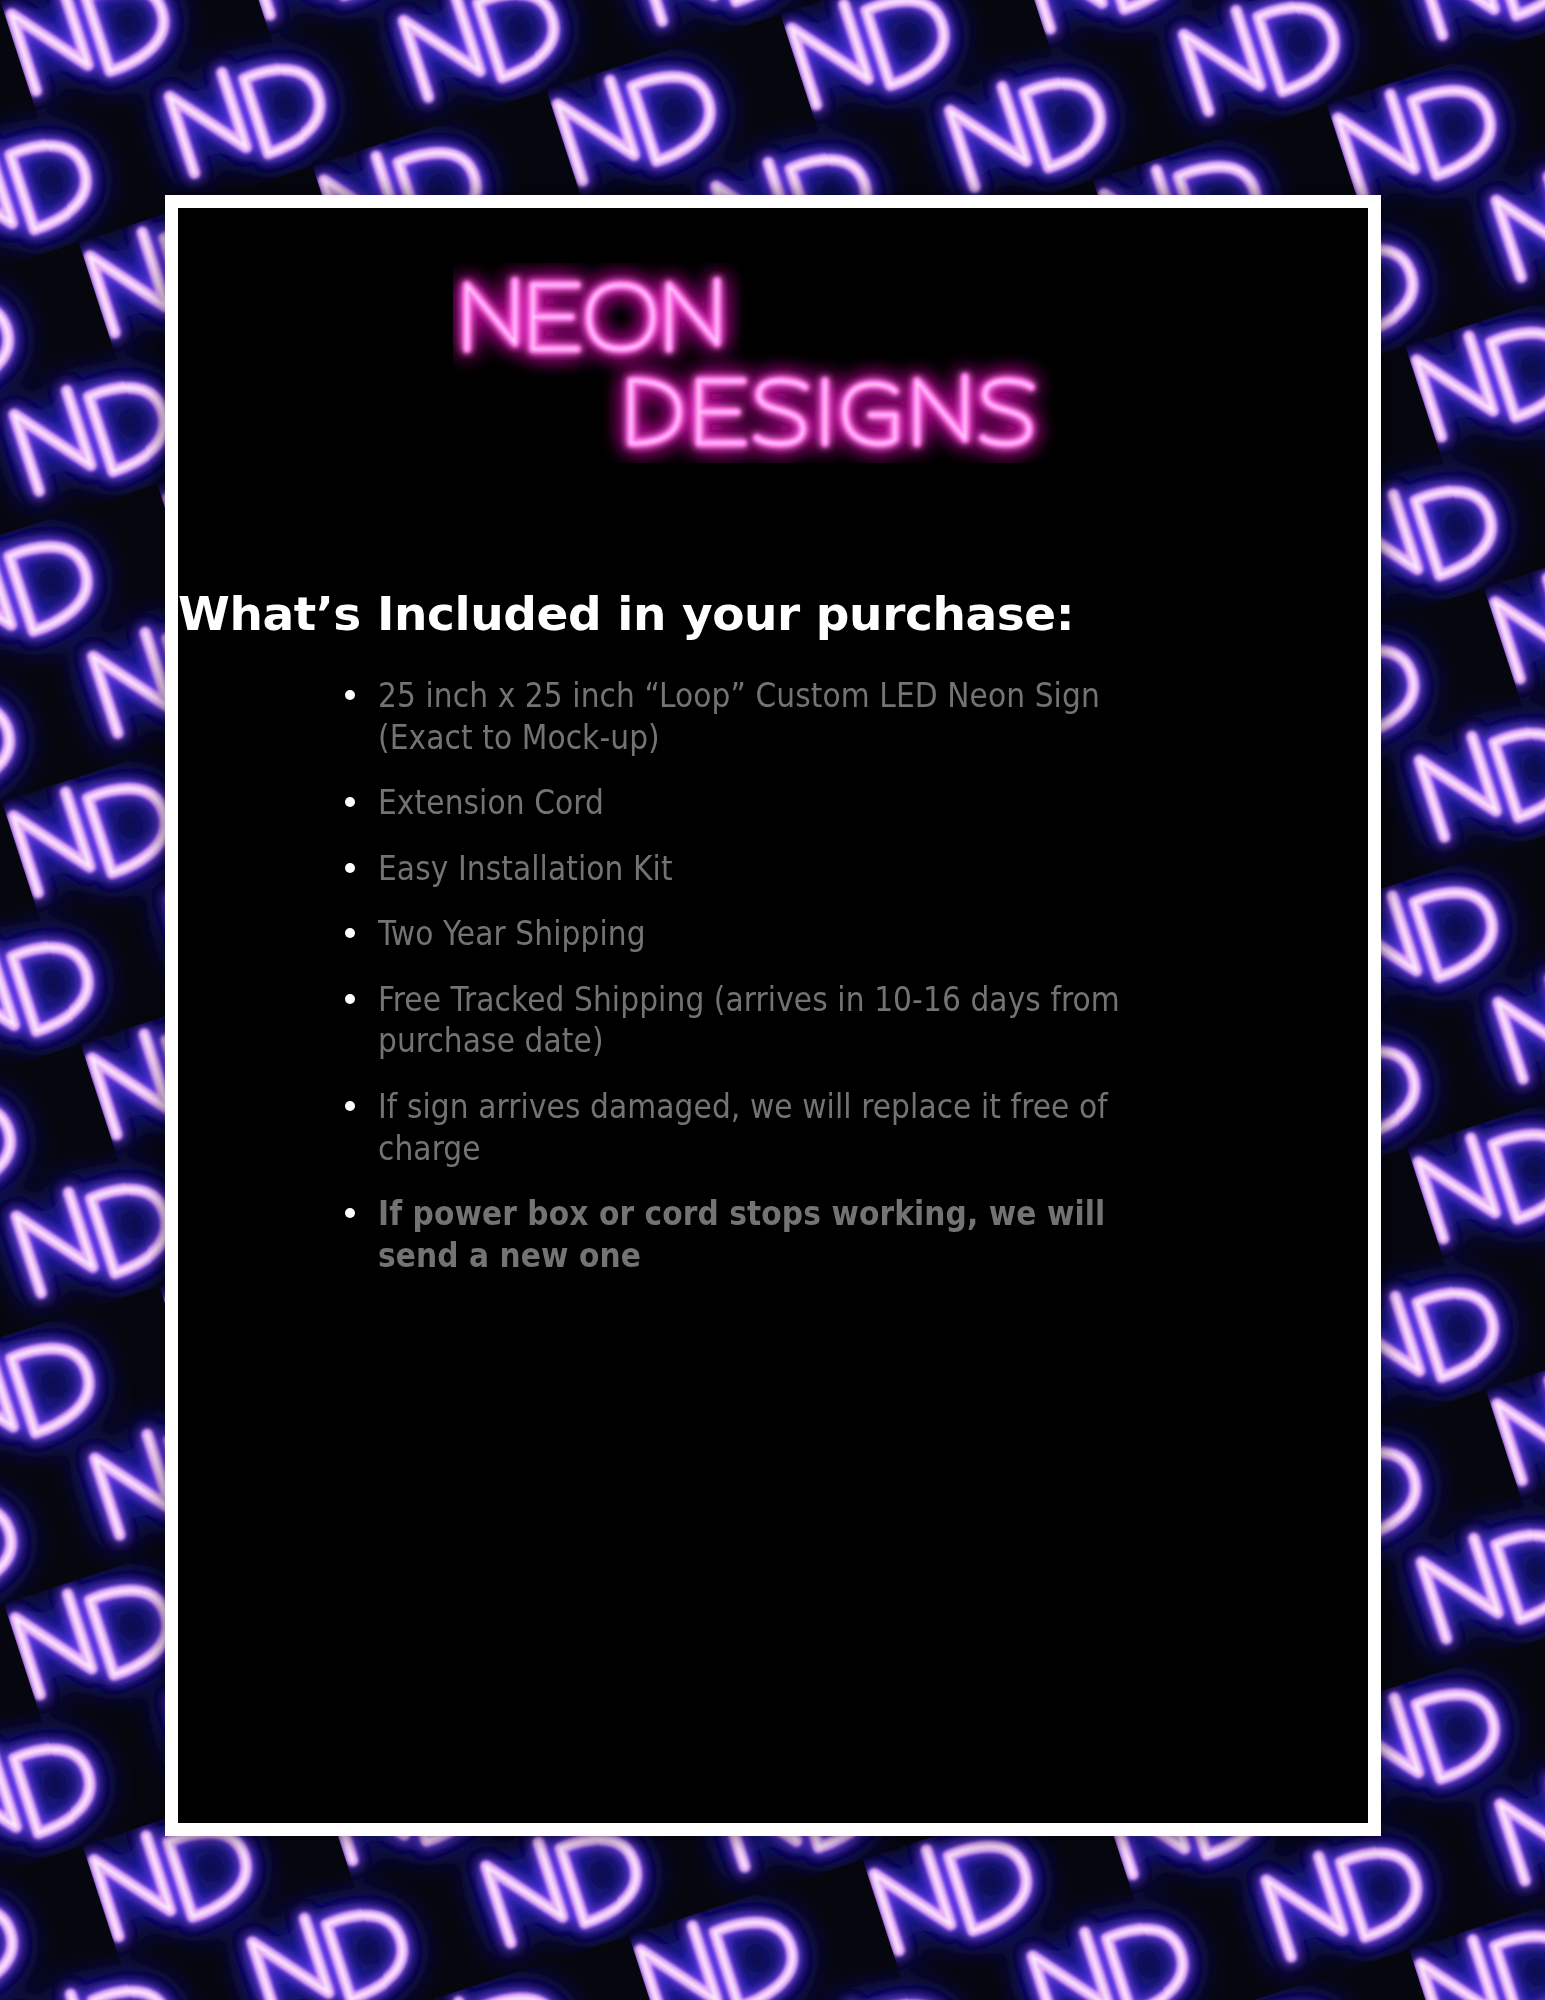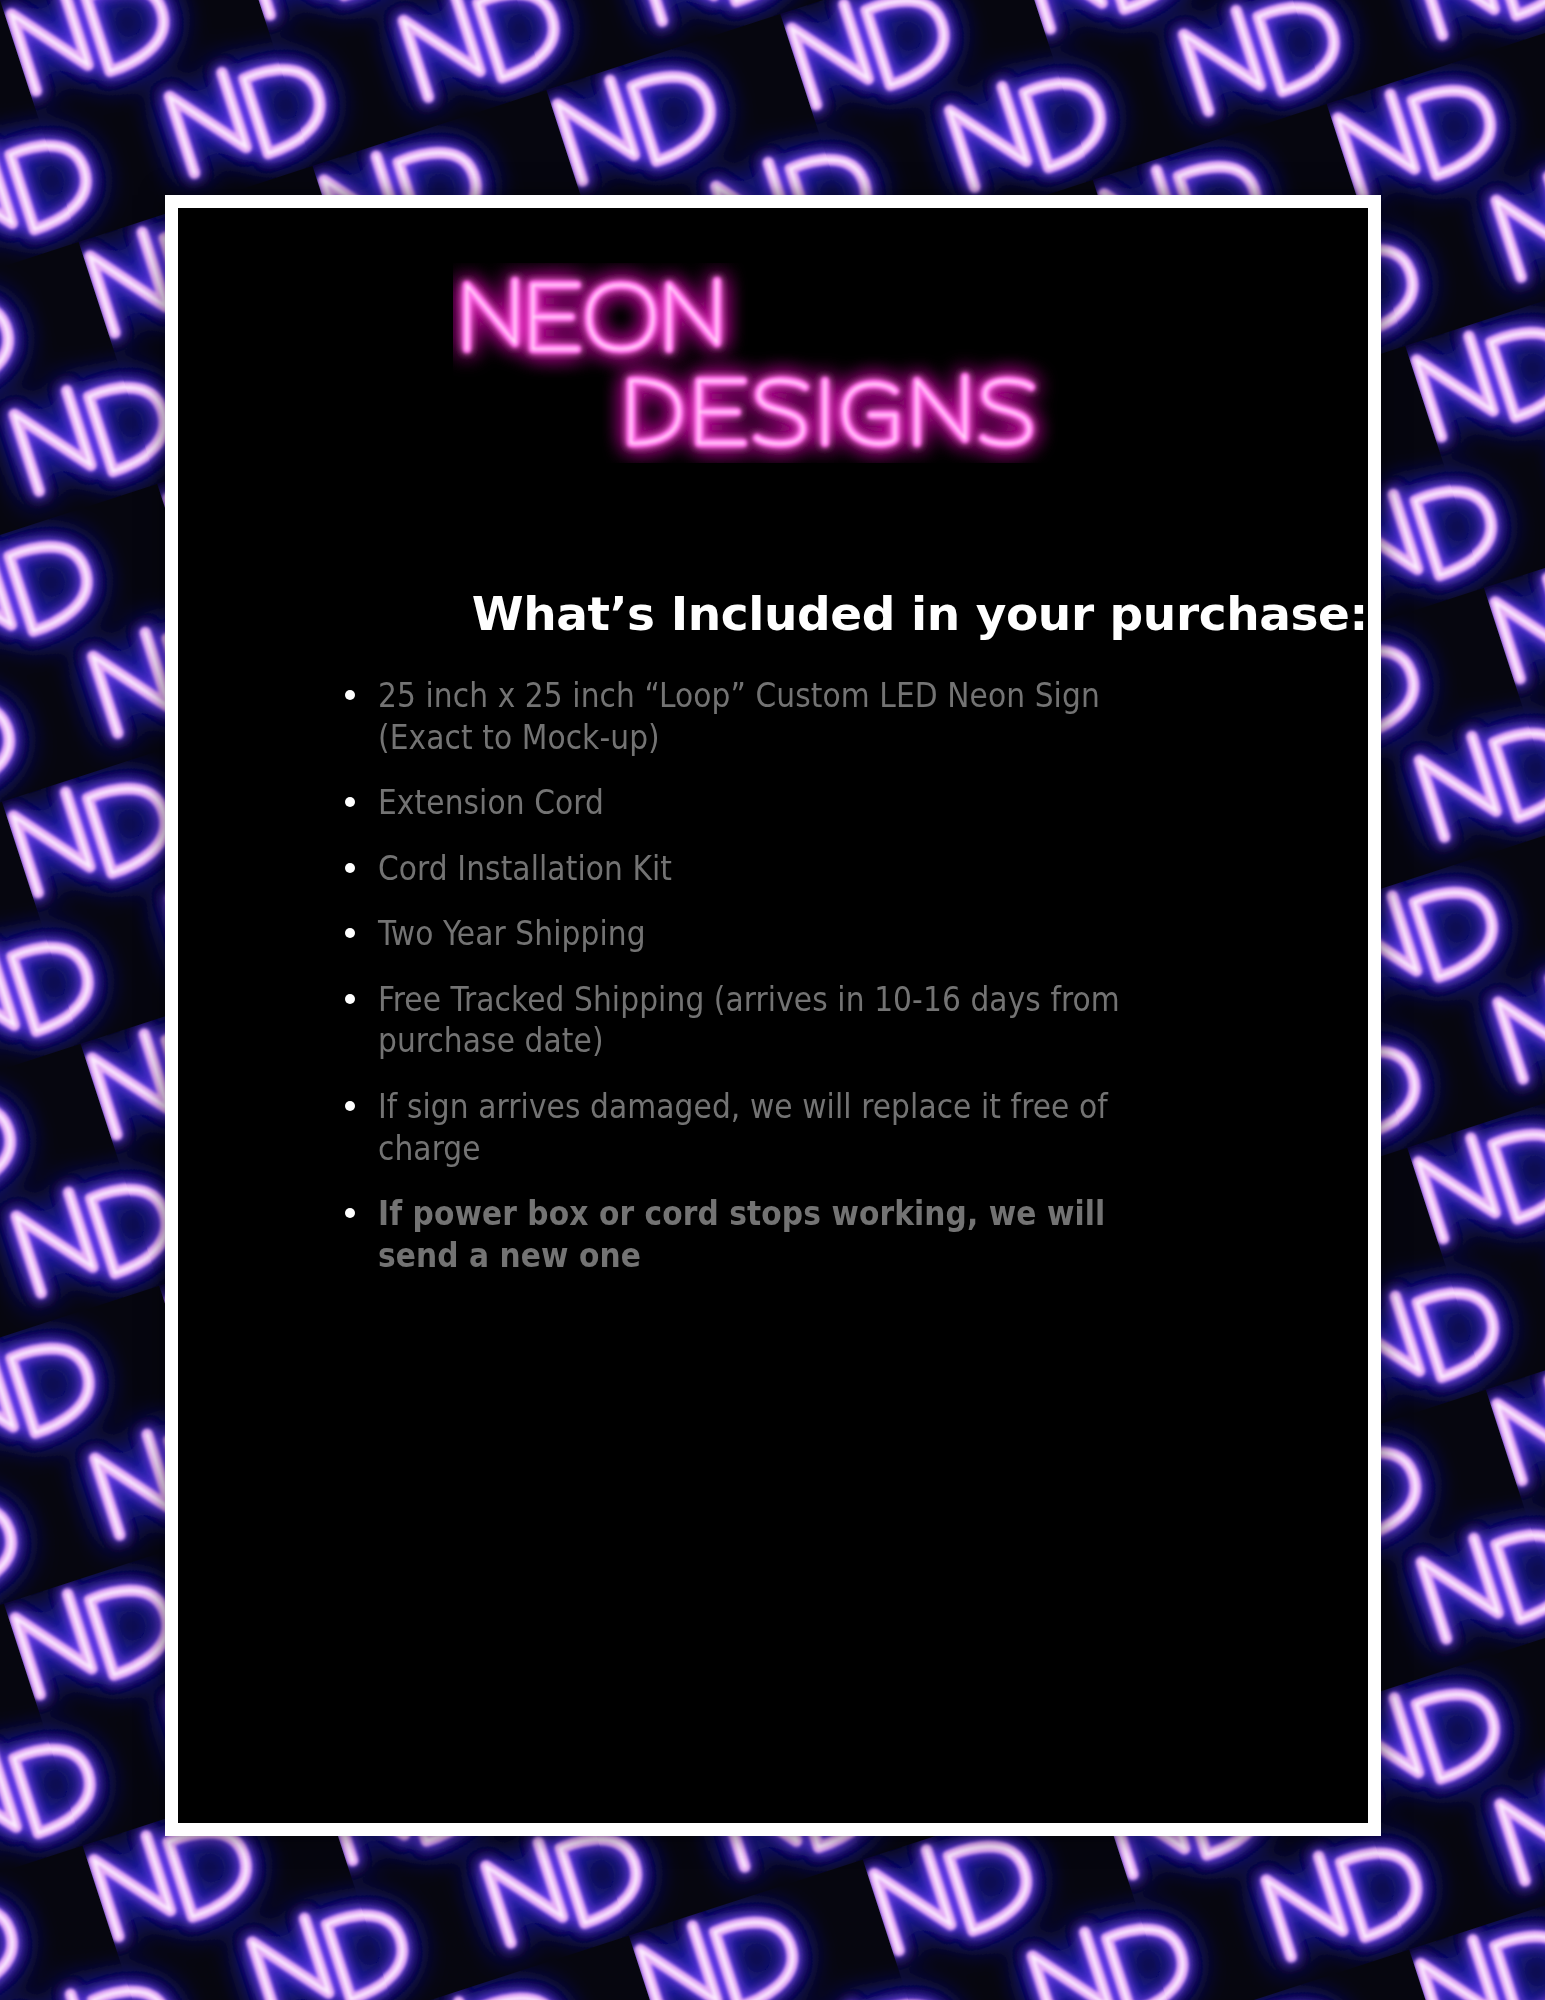--- a/index.html
+++ b/index.html
@@ -40,22 +40,22 @@
   #logo-block {
     position:absolute;
     left:0; right:0; top:55px;
     height:215px;
   }
   #logo-svg { display:block; margin:0 auto; }
 
   
   #page-title {
     position:absolute;
-    left:0; right:0; top:378px;
-    text-align:right;
+    left:0; right:16px; top:378px;
+    text-align:left;
     color:#ffffff;
     font-family:"DejaVu Sans", sans-serif;
     font-weight:700;
     font-size:47px;
     letter-spacing:-0.4px;
     white-space:nowrap;
   }
 
   
   #included-list {
@@ -252,21 +252,21 @@
       <li class="list-item">
         <span class="bullet-dot"></span>
         <span>25 inch x 25 inch “Loop” Custom LED Neon Sign (Exact to Mock-up)</span>
       </li>
       <li class="list-item">
         <span class="bullet-dot"></span>
         <span>Extension Cord</span>
       </li>
       <li class="list-item">
         <span class="bullet-dot"></span>
-        <span>Cord Installation Kit</span>
+        <span>Easy Installation Kit</span>
       </li>
       <li class="list-item">
         <span class="bullet-dot"></span>
         <span>Two Year Shipping</span>
       </li>
       <li class="list-item">
         <span class="bullet-dot"></span>
         <span>Free Tracked Shipping (arrives in 10-16 days from purchase date)</span>
       </li>
       <li class="list-item">

